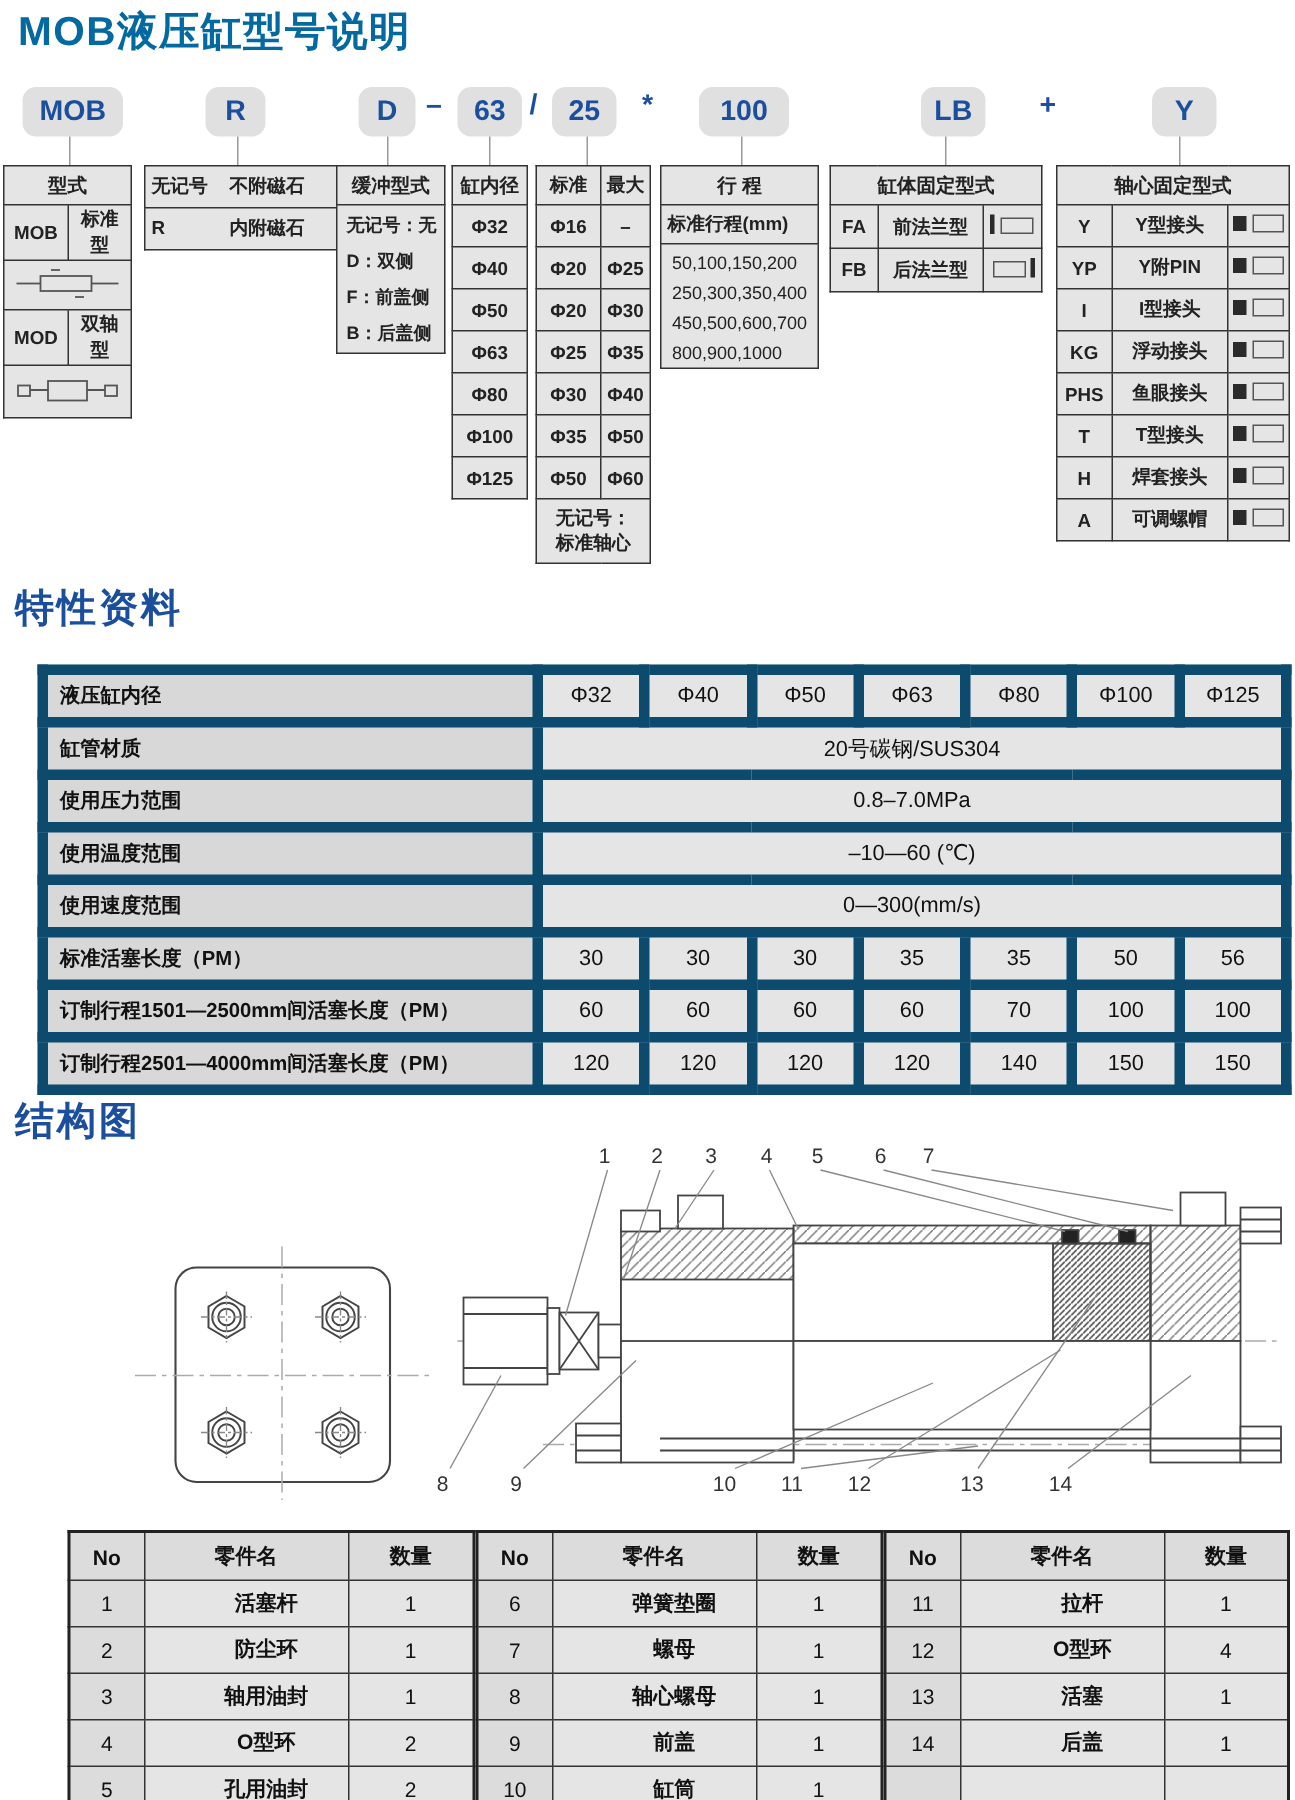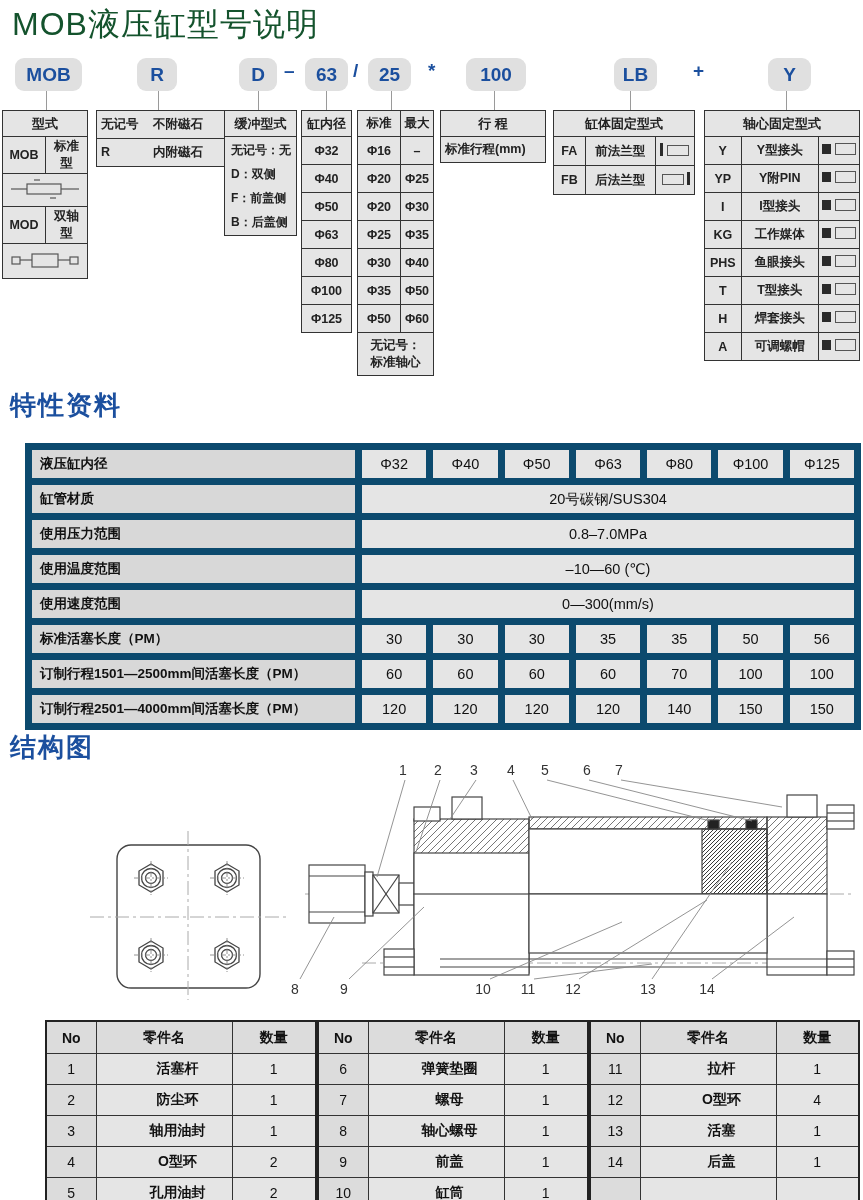--- a/index.html
+++ b/index.html
@@ -1,20 +1,20 @@
 <!DOCTYPE html>
 <html><head>
 <meta charset="utf-8">
 <style>
   html,body{margin:0;padding:0;}
   body{width:863px;height:1200px;background:#fff;position:relative;overflow:hidden;
        font-family:"Liberation Sans","DejaVu Sans",sans-serif;color:#111;}
   .abs{position:absolute;}
   
-  .h-title{font-size:32px;font-weight:400;color:#14532d;letter-spacing:1px;}
+  .h-title{font-size:27px;font-weight:700;color:#0369a1;letter-spacing:1px;}
   .h-sec{font-size:26px;font-weight:800;color:#1b4f9e;letter-spacing:2px;}
   
   .tok{position:absolute;top:58px;height:33px;background:#e0e0e0;border-radius:9px;
        display:flex;align-items:center;justify-content:center;
        color:#1b4f9e;font-weight:bold;font-size:19px;}
   .sep{position:absolute;top:60px;color:#1b4f9e;font-weight:bold;font-size:19px;}
   .conn{position:absolute;top:91px;height:19px;width:1px;background:#9a9a9a;}
   
   table{border-collapse:collapse;background:#e5e5e5;}
   .mini{position:absolute;border:1.5px solid #333;}
@@ -224,20 +224,30 @@
 </table>
 
 <table class="mini" style="left:440px;top:110px;width:106px;">
   <tbody>
       <tr>
         <td class="hd">行 程</td>
       </tr>
   <tr style="height:26px;">
         <td class="lft">标准行程(mm)</td>
       </tr>
+  <tr>
+        <td style="vertical-align:top;">
+          <div class="nums">
+      <div>50,100,150,200</div>
+            <div>250,300,350,400</div>
+            <div>450,500,600,700</div>
+            <div>800,900,1000</div>
+  </div>
+        </td>
+      </tr>
 </tbody>
   </table>
 
 <table class="mini" style="left:553px;top:110px;width:142px;">
   <tbody>
       <tr>
         <td colspan="3" class="hd">缸体固定型式</td>
       </tr>
   <tr style="height:29px;">
     <td style="width:28px;">FA</td>
@@ -269,21 +279,21 @@
       <td style="width:76px;">Y附PIN</td>
       <td><span class="joint-glyph"></span></td>
     </tr>
       <tr style="height:28px;">
       <td style="width:32px;">I</td>
       <td style="width:76px;">I型接头</td>
       <td><span class="joint-glyph"></span></td>
     </tr>
       <tr style="height:28px;margin-top:12px;">
       <td style="width:32px;">KG</td>
-      <td style="width:76px;">工作媒体</td>
+      <td style="width:76px;">浮动接头</td>
       <td><span class="joint-glyph"></span></td>
     </tr>
       <tr style="height:28px;">
       <td style="width:32px;">PHS</td>
       <td style="width:76px;">鱼眼接头</td>
       <td><span class="joint-glyph"></span></td>
     </tr>
       <tr style="height:28px;">
       <td style="width:32px;">T</td>
       <td style="width:76px;">T型接头</td>

